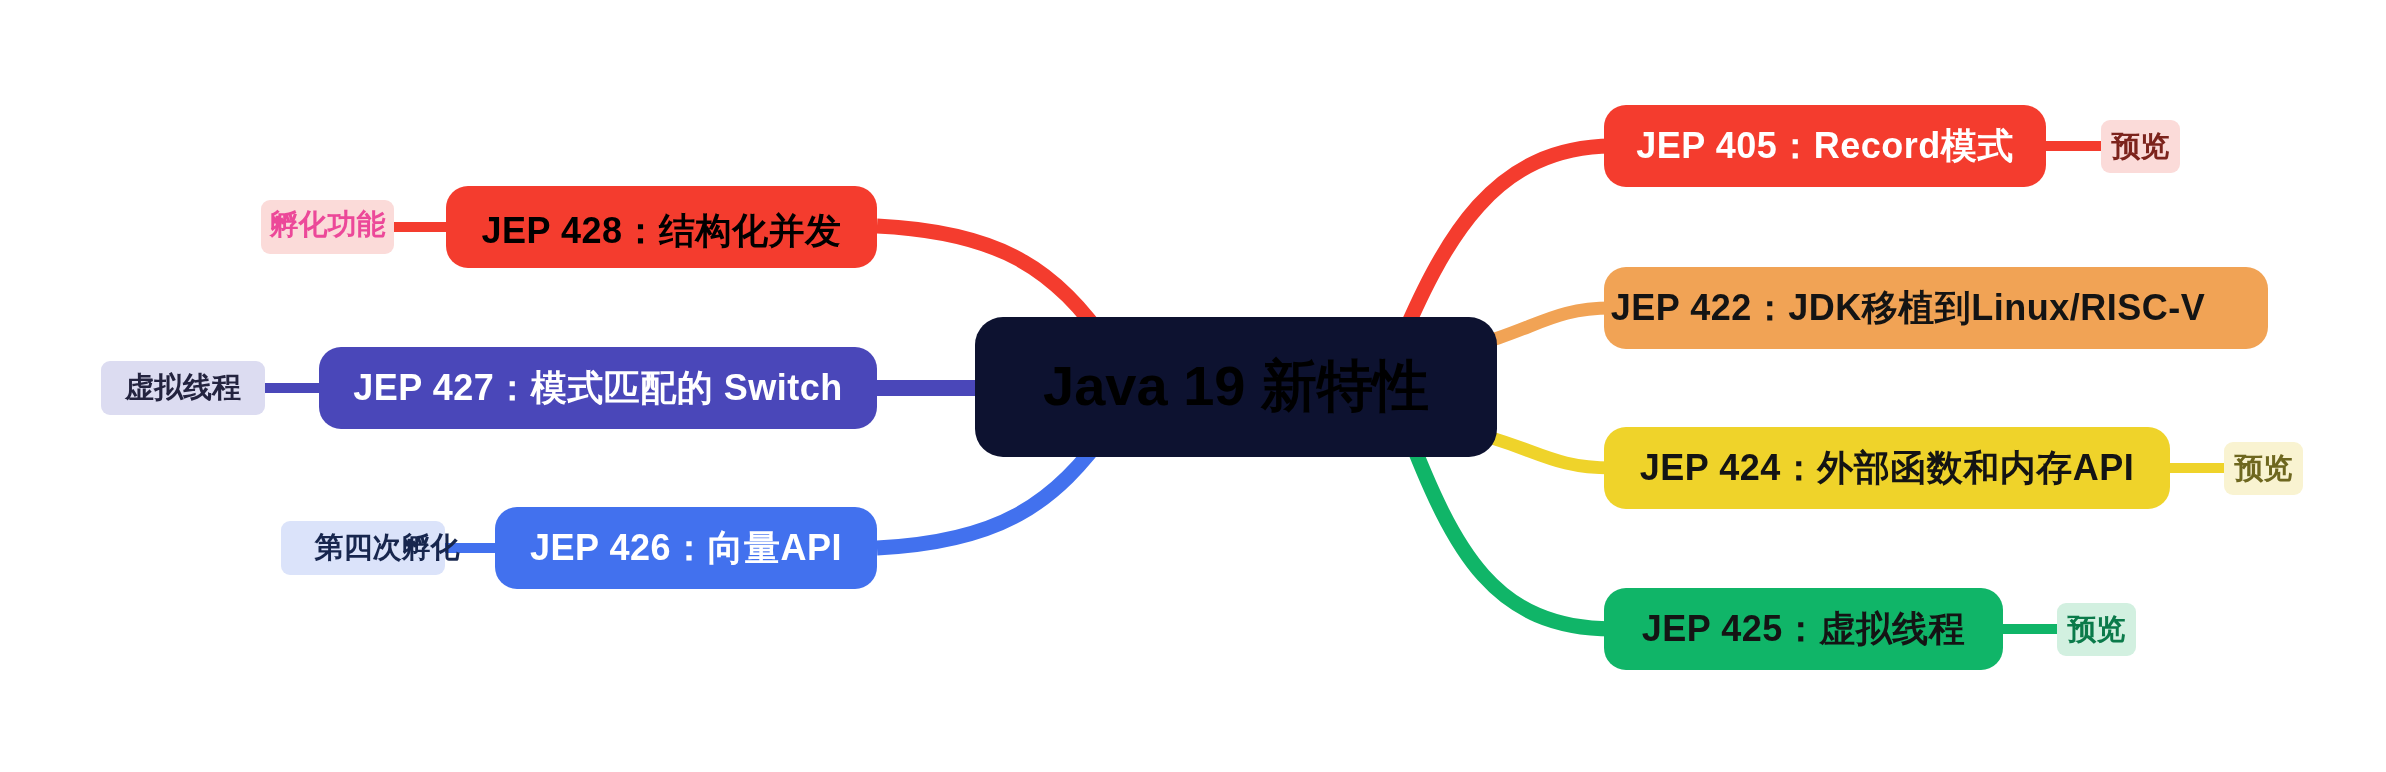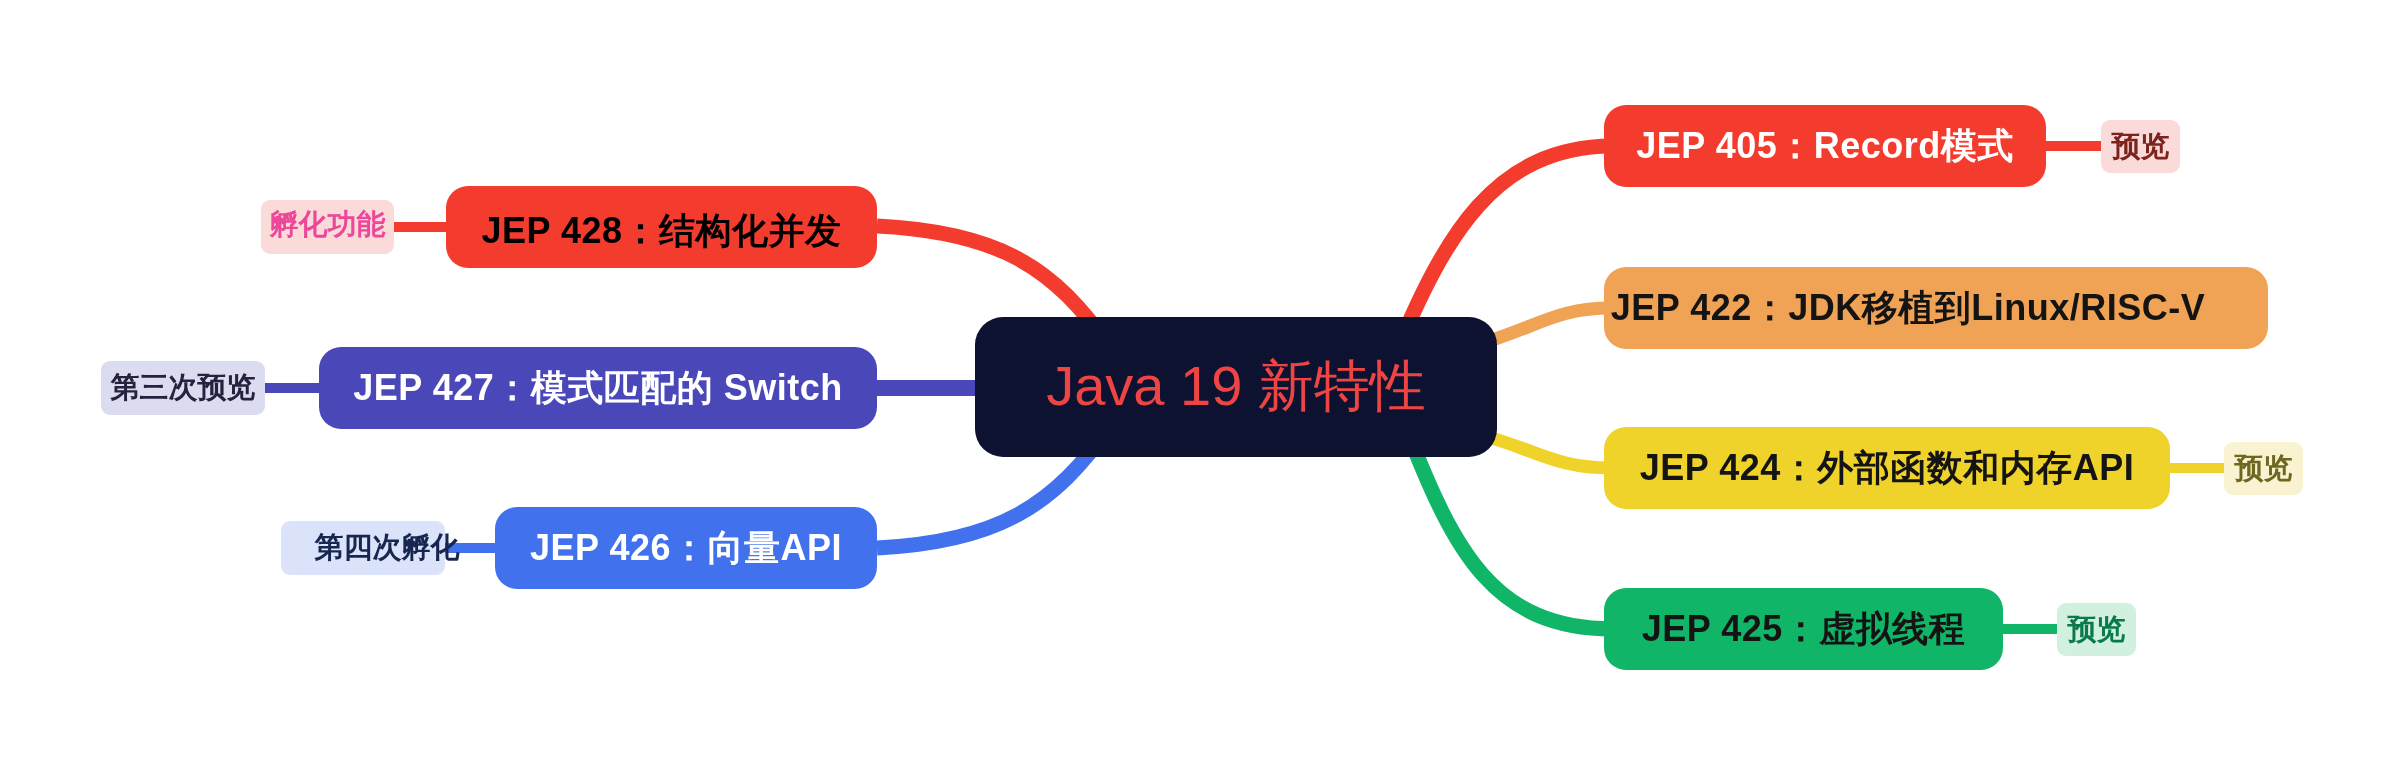--- a/index.html
+++ b/index.html
@@ -64,32 +64,32 @@
     <path d="M 388 227 L 452 227" stroke-width="10" fill="none" stroke="#F43C2E"></path>
     <path d="M 259 388 L 325 388" stroke-width="10" fill="none" stroke="#4A47B9"></path>
     <path d="M 439 548 L 501 548" stroke-width="10" fill="none" stroke="#4271EE"></path>
     <path d="M 2040 146 L 2107 146" stroke-width="10" fill="none" stroke="#F43C2E"></path>
     <path d="M 2164 468 L 2230 468" stroke-width="10" fill="none" stroke="#EFD32A"></path>
     <path d="M 1997 629 L 2063 629" stroke-width="10" fill="none" stroke="#10B568"></path>
   </svg>
 
   <div class="topic central" style="left: 975px; top: 317px; width: 522px; height: 140px; background-color: rgb(13, 18, 48);"></div>
   <div style="position:absolute; left:975px; top:317px; width:522px; height:140px; z-index:3; display:flex; align-items:center; justify-content:center; pointer-events:none;">
-       <span style="font-weight: normal; font-size: 56px; white-space: nowrap; color: #ef4444;">Java 19 新特性</span>
+       <span style="font-weight: bold; font-size: 56px; white-space: nowrap; color: #000000;">Java 19 新特性</span>
   </div>
 
   <div class="topic" style="left: 446px; top: 186px; width: 431px; height: 82px; background-color: rgb(244, 60, 46);"></div>
   <div class="topic" style="left: 446px; top: 186px; width: 431px; height: 90px; background: transparent; z-index: 3; pointer-events: none; color: #000000;">JEP 428：结构化并发</div>
   <div class="tag" style="left: 261px; top: 200px; width: 133px; height: 54px; background-color: rgb(251, 219, 217);"></div>
   <div class="tag" style="left: 261px; top: 200px; width: 133px; height: 50px; background: transparent; z-index: 3; pointer-events: none; color: #ec4899;">孵化功能</div>
 
   <div class="topic" style="left: 319px; top: 347px; width: 558px; height: 82px; background-color: rgb(74, 71, 185);"></div>
   <div class="topic" style="left: 319px; top: 347px; width: 558px; height: 82px; background: transparent; z-index: 3; pointer-events: none; color: rgb(255, 255, 255); text-align: right;">JEP 427：模式匹配的 Switch</div>
   <div class="tag" style="left: 101px; top: 361px; width: 164px; height: 54px; background-color: rgb(220, 220, 241);"></div>
-  <div class="tag" style="left: 101px; top: 361px; width: 164px; height: 54px; background: transparent; z-index: 3; pointer-events: none; color: rgb(35, 35, 63);">第三次预览</div>
+  <div class="tag" style="left: 101px; top: 361px; width: 164px; height: 54px; background: transparent; z-index: 3; pointer-events: none; color: rgb(35, 35, 63);">虚拟线程</div>
 
   <div class="topic" style="left: 495px; top: 507px; width: 382px; height: 82px; background-color: rgb(66, 113, 238);"></div>
   <div class="topic" style="left: 495px; top: 507px; width: 382px; height: 82px; background: transparent; z-index: 3; pointer-events: none; color: rgb(255, 255, 255);">JEP 426：向量API</div>
   <div class="tag" style="left: 281px; top: 521px; width: 164px; height: 54px; background-color: rgb(219, 227, 250);"></div>
   <div class="tag" style="left: 281px; top: 521px; width: 164px; height: 54px; background: transparent; z-index: 3; pointer-events: none; color: rgb(23, 38, 78); margin-left: 24px;">第四次孵化</div>
 
   <div class="topic" style="left: 1604px; top: 105px; width: 442px; height: 82px; background-color: rgb(244, 60, 46);"></div>
   <div class="topic" style="left: 1604px; top: 105px; width: 442px; height: 82px; background: transparent; z-index: 3; pointer-events: none; color: rgb(255, 255, 255);">JEP 405：Record模式</div>
   <div class="tag" style="left: 2101px; top: 120px; width: 79px; height: 53px; background-color: rgb(251, 219, 217);"></div>
   <div class="tag" style="left: 2101px; top: 120px; width: 79px; height: 53px; background: transparent; z-index: 3; pointer-events: none; color: rgb(124, 35, 28);">预览</div>

